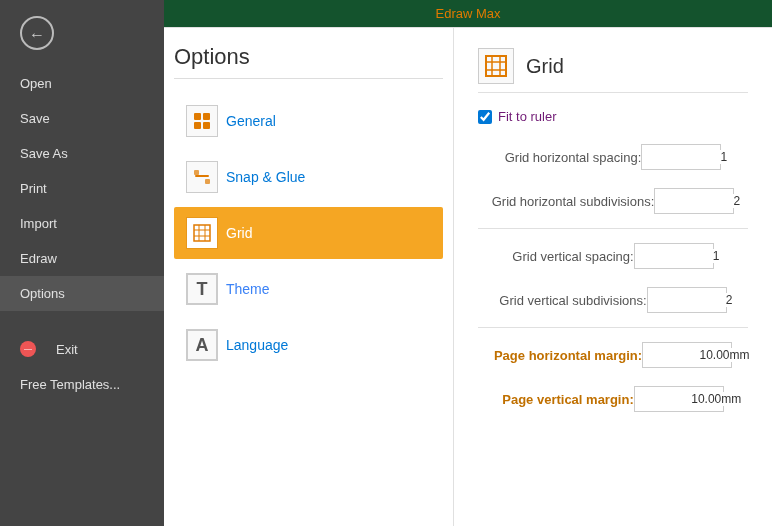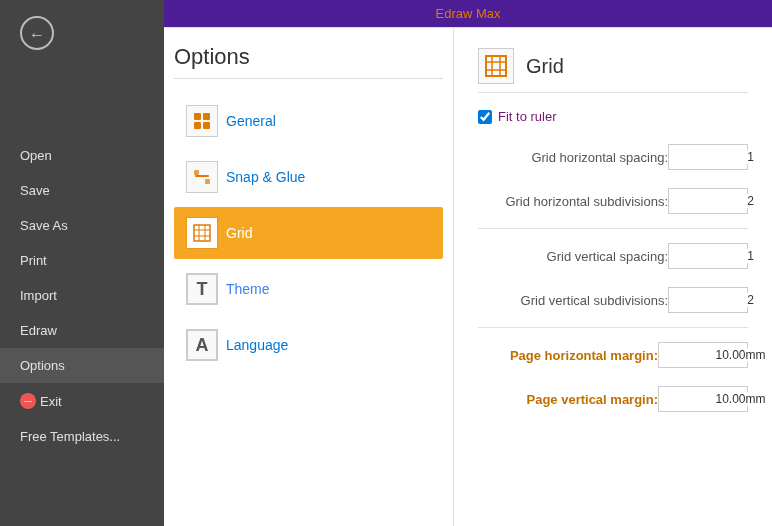--- a/index.html
+++ b/index.html
@@ -22,51 +22,51 @@
     }
     .back-btn {
       width: 34px; height: 34px;
       border-radius: 50%;
       border: 2px solid #bbb;
       display: flex; align-items: center; justify-content: center;
       cursor: pointer;
       color: #ccc;
       font-size: 16px;
     }
-    .sidebar-nav { display: flex; flex-direction: column; flex: 1; justify-content: center; }
+    .sidebar-nav { display: flex; flex-direction: column; flex: 1; }
     .sidebar-item {
       padding: 10px 20px;
       color: #e0e0e0;
       cursor: pointer;
       font-size: 13px;
       display: flex; align-items: center; gap: 8px;
     }
     .sidebar-item.active { background: #555; }
-    .sidebar-item.exit-item { color: #e0e0e0; display: flex; align-items: center; gap: 4px; }
+    .sidebar-item.exit-item { color: #e0e0e0; display: flex; align-items: center; gap: 20px; margin-top: 20px; }
     .exit-icon {
       width: 16px; height: 16px;
       background: #e55;
       border-radius: 50%;
       display: flex; align-items: center; justify-content: center;
       flex-shrink: 0;
     }
     .exit-icon::before { content: '—'; color: #fff; font-size: 8px; line-height: 1; }
 
     
     .main-content {
       flex: 1;
       display: flex;
       flex-direction: column;
       height: 100%;
     }
     .top-bar {
       height: 28px;
       display: flex; align-items: center; justify-content: center;
       border-bottom: 1px solid #e0e0e0;
-      background: #4c1d95;
+      background: #14532d;
     }
     .top-bar-title { color: #e07a00; font-size: 13px; }
 
     .content-area {
       display: flex;
       flex: 1;
       overflow: hidden;
     }
 
     
@@ -127,21 +127,21 @@
     .settings-title { font-size: 20px; font-weight: 300; color: #333; }
 
     .checkbox-row {
       display: flex; align-items: center; gap: 6px;
       margin-bottom: 16px;
     }
     .checkbox-row input[type=checkbox] { width: 14px; height: 14px; accent-color: #0078d7; }
     .checkbox-label { color: #701a75; font-size: 13px; }
 
     .setting-row {
-      display: flex; align-items: center; justify-content: flex-end;
+      display: flex; align-items: center; justify-content: center;
       margin-bottom: 10px;
       padding: 4px 0;
     }
     .setting-label { color: #555; font-size: 13px; }
     .setting-label.bold { color: #c07000; font-weight: 600; }
     .spinner-control {
       display: flex; align-items: center;
       border: 1px solid #ccc;
       width: 80px; height: 26px;
       background: #fff;

